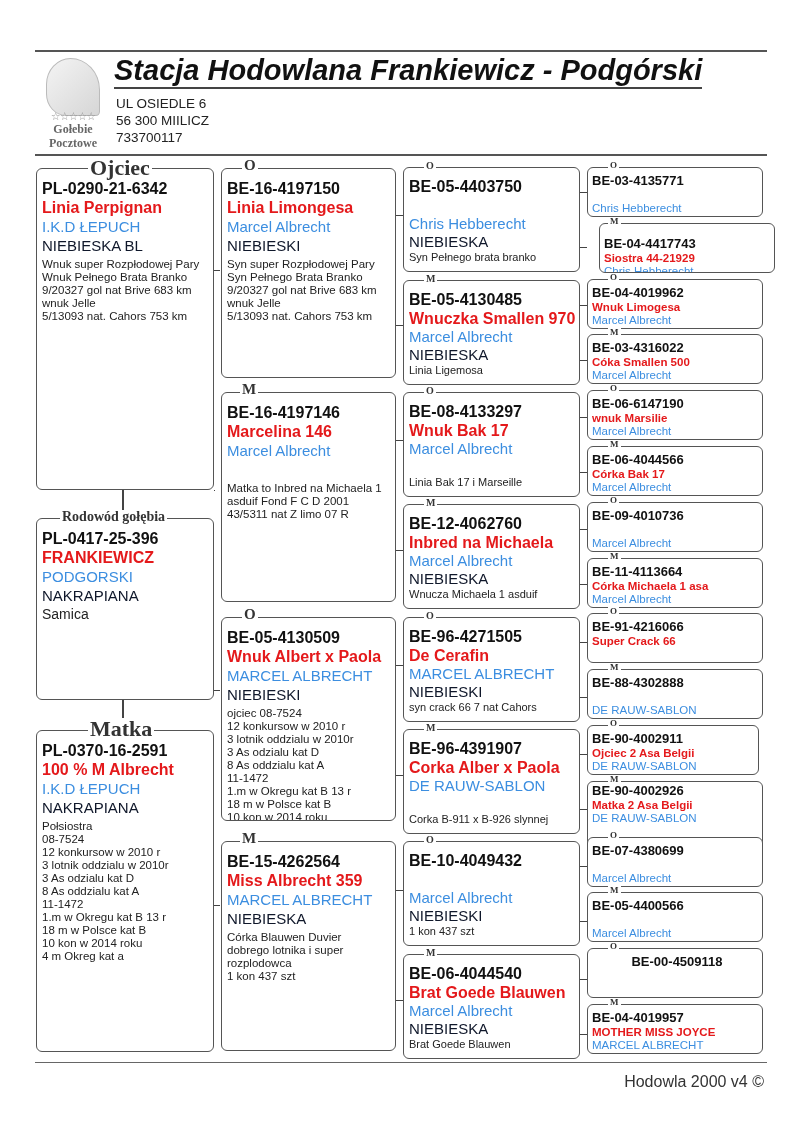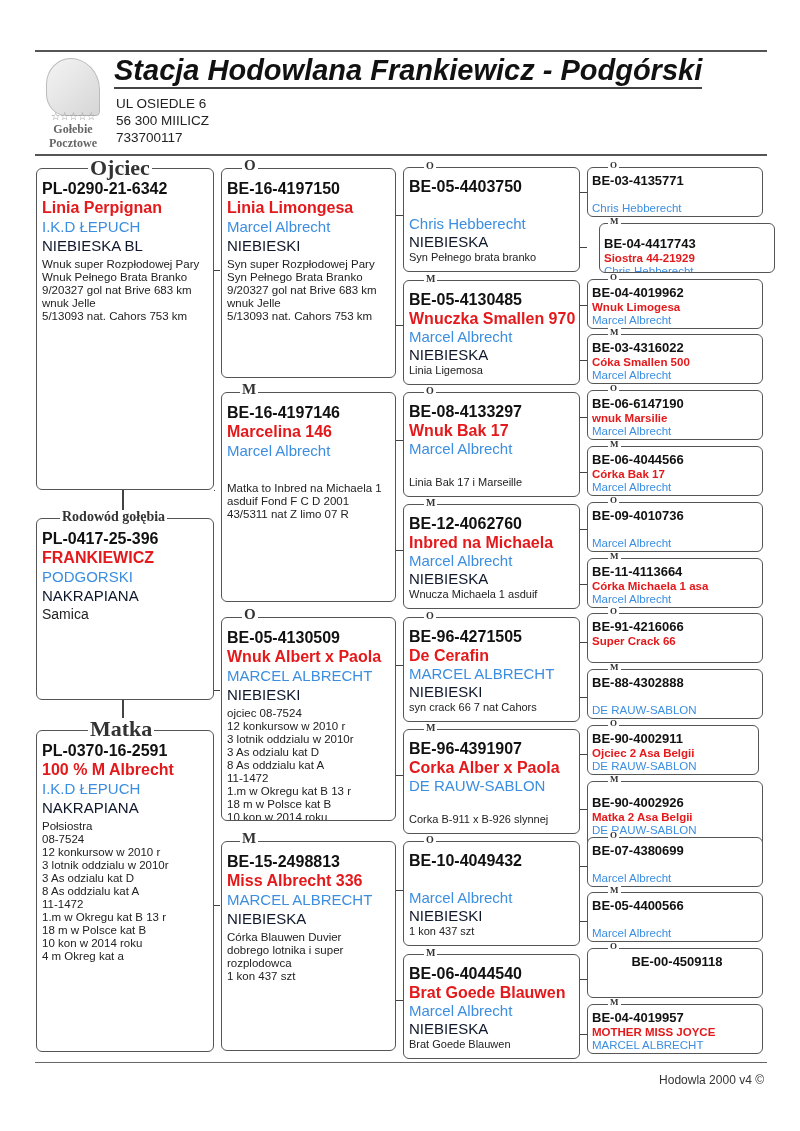--- a/index.html
+++ b/index.html
@@ -25,21 +25,21 @@
   .c1 .breeder,.c1 .color{font-size:15px;line-height:19px;}
   .c1 .note{font-size:11.5px;line-height:13px;margin-top:3px;}
   .c3 .ring{font-size:16px;line-height:19px;}
   .c3 .name{font-size:16px;line-height:19px;}
   .c3 .breeder,.c3 .color{font-size:15px;line-height:18px;}
   .c3 .note{font-size:11px;line-height:13px;}
   .c4 .ring{font-size:13px;line-height:17px;}
   .c4 .name{font-size:11.5px;line-height:13px;}
   .c4 .breeder{font-size:11.5px;line-height:13px;}
   .line{position:absolute;background:#444;}
-  .footer{position:absolute;right:36px;top:1073px;font-size:12px;color:#333;}
+  .footer{position:absolute;right:36px;top:1073px;font-size:16px;color:#333;}
 </style>
 </head>
 <body>
 
 <div class="hr" style="top:50px;"></div>
 
 <div class="logo">
   <div class="head"></div>
   <div class="stars">☆☆☆☆☆</div>
   <div class="t1">Gołebie</div>
@@ -140,22 +140,22 @@
 3 As odzialu kat D
 8 As oddzialu kat A
 11-1472
 1.m w Okregu kat B 13 r
 18 m w Polsce kat B
 10 kon w 2014 roku</div>
 </div>
 <div class="legend" style="left:242px;top:607px;font-size:15px;">O</div>
 
 <div class="box c1" style="left:221px;top:841px;width:175px;height:210px;padding-top:10px;">
-  <div class="ring">BE-15-2498813</div>
-  <div class="name">Miss Albrecht 336</div>
+  <div class="ring">BE-15-4262564</div>
+  <div class="name">Miss Albrecht 359</div>
   <div class="breeder">MARCEL ALBRECHT</div>
   <div class="color">NIEBIESKA</div>
   <div class="note">Córka Blauwen Duvier
 dobrego lotnika i super
 rozplodowca
 1 kon 437 szt</div>
 </div>
 <div class="legend" style="left:240px;top:831px;font-size:15px;">M</div>
 
 <div class="line" style="left:396px;top:215px;width:7px;height:1px;"></div>
@@ -310,21 +310,21 @@
       <div class="name" style="height:13px;"></div>
       <div class="breeder">DE RAUW-SABLON</div>
     </div>
     <div class="legend" style="left: 608px; top: 663.2px; font-size: 9px;">M</div>
     <div class="box c4" style="left: 587px; top: 725px; width: 172px; height: 50px; padding-top: 4px; padding-left: 4px;">
       <div class="ring">BE-90-4002911</div>
       <div class="name" style="height:13px;">Ojciec 2 Asa  Belgii</div>
       <div class="breeder">DE RAUW-SABLON</div>
     </div>
     <div class="legend" style="left: 608px; top: 719px; font-size: 9px;">O</div>
-    <div class="box c4" style="left: 587px; top: 780.8px; width: 176px; height: 68px; padding-top: 12px; padding-left: 4px;">
+    <div class="box c4" style="left: 587px; top: 780.8px; width: 176px; height: 68px; padding-top: 0; padding-left: 4px;">
       <div class="ring">BE-90-4002926</div>
       <div class="name" style="height:13px;">Matka 2 Asa Belgii</div>
       <div class="breeder">DE RAUW-SABLON</div>
     </div>
     <div class="legend" style="left: 608px; top: 774.8px; font-size: 9px;">M</div>
     <div class="box c4" style="left: 587px; top: 836.6px; width: 176px; height: 50px; padding-top: 4px; padding-left: 4px;">
       <div class="ring">BE-07-4380699</div>
       <div class="name" style="height:13px;"></div>
       <div class="breeder">Marcel Albrecht</div>
     </div>

